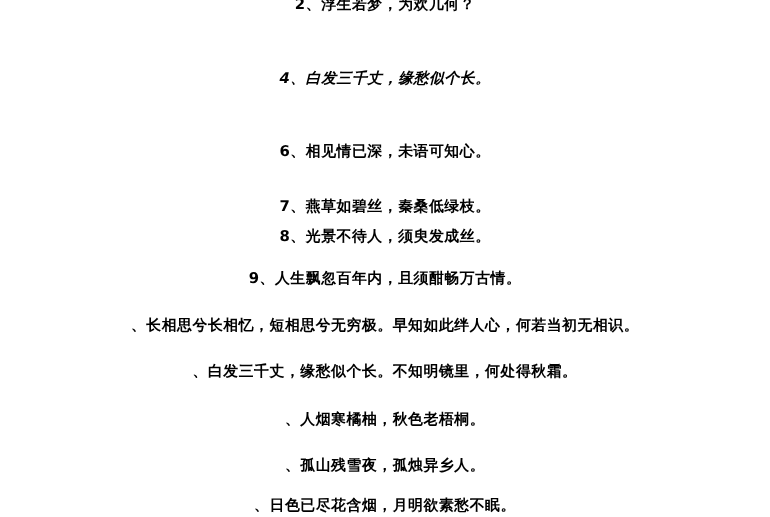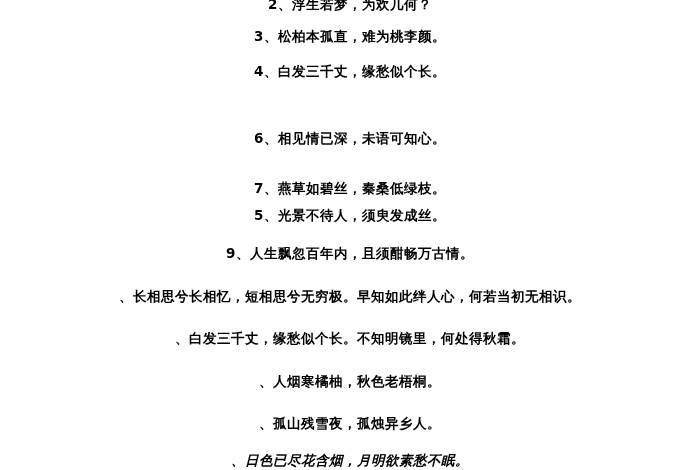--- a/index.html
+++ b/index.html
@@ -31,32 +31,30 @@
     white-space: nowrap;
     position: absolute;
     left: 0;
   }
   .clip-top {
     
     overflow: hidden;
   }
   .clip-bottom {
     overflow: hidden;
-    font-style: italic;
   }
 </style>
 </head>
 <body style="background: rgb(255, 255, 255); color: rgb(0, 0, 0);">
 
 <div id="doc">
     <div class="line clip-top" style="top: -4px;">2、浮生若梦，为欢几何？</div>
-    <div class="line" style="top: 28px;">3、松柏本孤直，难为桃李颜。</div>
-    <div class="line" style="top: 63px;">4、白发三千丈，缘愁似个长。</div>
+    <div class="line" style="top: 63px; font-style: italic;">4、白发三千丈，缘愁似个长。</div>
     <div class="line" style="top: 130px;">6、相见情已深，未语可知心。</div>
     <div class="line" style="top: 180px;">7、燕草如碧丝，秦桑低绿枝。</div>
-    <div class="line" style="top: 207px;">5、光景不待人，须臾发成丝。</div>
+    <div class="line" style="top: 207px;">8、光景不待人，须臾发成丝。</div>
     <div class="line" style="top: 245px;">9、人生飘忽百年内，且须酣畅万古情。</div>
     <div class="line" style="top: 288px;">、长相思兮长相忆，短相思兮无穷极。早知如此绊人心，何若当初无相识。</div>
     <div class="line" style="top: 373px;">、人烟寒橘柚，秋色老梧桐。</div>
     <div class="line" style="top: 330px;">、白发三千丈，缘愁似个长。不知明镜里，何处得秋霜。</div>
     <div class="line" style="top: 415px;">、孤山残雪夜，孤烛异乡人。</div>
     <div class="line clip-bottom" style="top: 452px;">、日色已尽花含烟，月明欲素愁不眠。</div>
   </div>
 
 </body></html>

